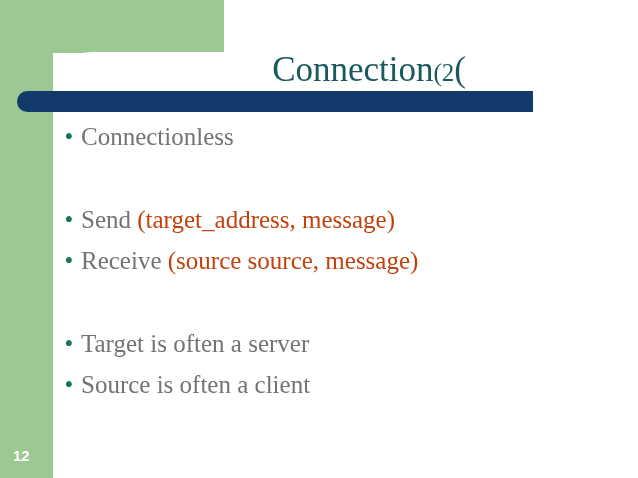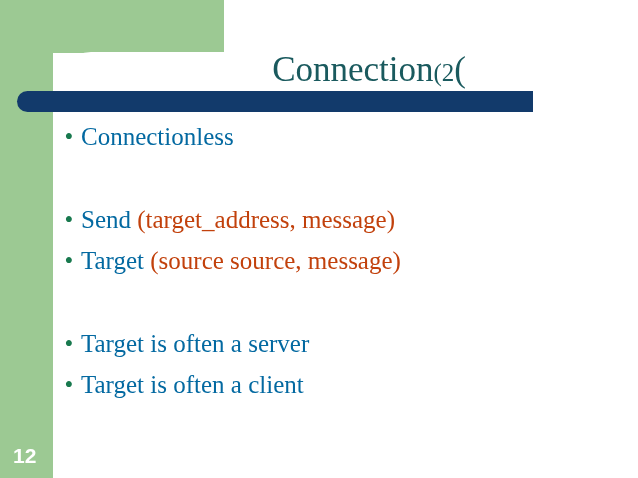--- a/index.html
+++ b/index.html
@@ -107,31 +107,31 @@
     text-align: center;
   }
   .bullet-text {
     flex: 1 1 auto;
     font-family: "Liberation Serif", serif;
     font-size: 25px;
     line-height: 41px;
     color: #1E7A55;
     white-space: nowrap;
   }
-  .seg-green { color: #0369a1; }
+  .seg-green { color: #737373; }
   .seg-black { color: #c2410c; }
 
   
   .page-number {
     position: absolute;
     left: 13px;
     bottom: 10px;
     color: #ffffff;
     font-family: "Liberation Sans", sans-serif;
-    font-size: 21px;
+    font-size: 15px;
     font-weight: bold;
     line-height: 24px;
   }
 </style>
 </head>
 <body>
 
 <div id="slide">
 
   <div class="green-top-block"></div>
@@ -149,27 +149,27 @@
       <div class="bullet-row">
         <span class="bullet-dot">•</span>
         <span class="bullet-text"><span class="seg-green">Connectionless</span></span>
       </div>
       <div class="bullet-row spacer-before">
         <span class="bullet-dot">•</span>
         <span class="bullet-text"><span class="seg-green">Send</span><span class="seg-black"> (target_address, message)</span></span>
       </div>
       <div class="bullet-row">
         <span class="bullet-dot">•</span>
-        <span class="bullet-text"><span class="seg-green">Target</span><span class="seg-black"> (source source, message)</span></span>
+        <span class="bullet-text"><span class="seg-green">Receive</span><span class="seg-black"> (source source, message)</span></span>
       </div>
       <div class="bullet-row spacer-before">
         <span class="bullet-dot">•</span>
         <span class="bullet-text"><span class="seg-green">Target is often a server</span></span>
       </div>
       <div class="bullet-row">
         <span class="bullet-dot">•</span>
-        <span class="bullet-text"><span class="seg-green">Target is often a client</span></span>
+        <span class="bullet-text"><span class="seg-green">Source is often a client</span></span>
       </div>
     </div>
 
   <div class="page-number">12</div>
 
 </div>
 
 </body></html>

